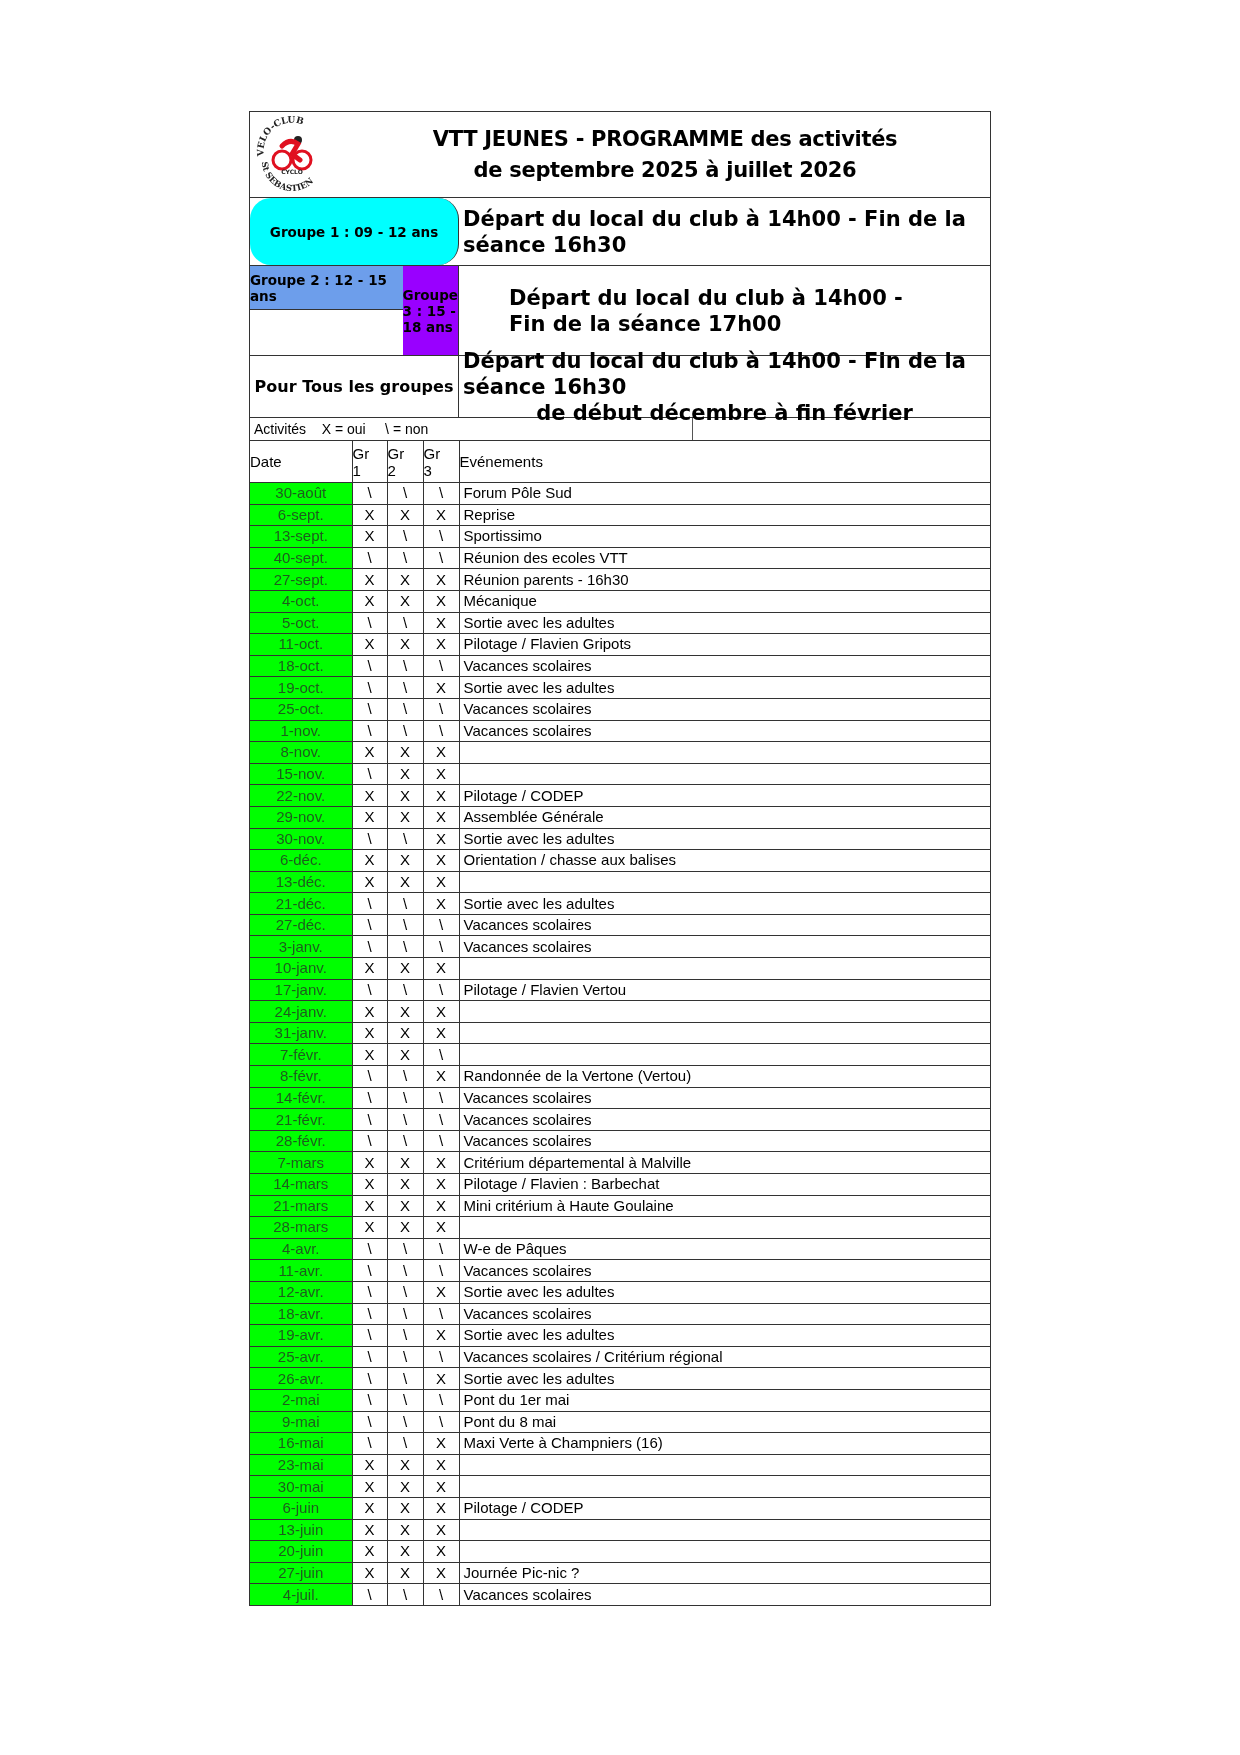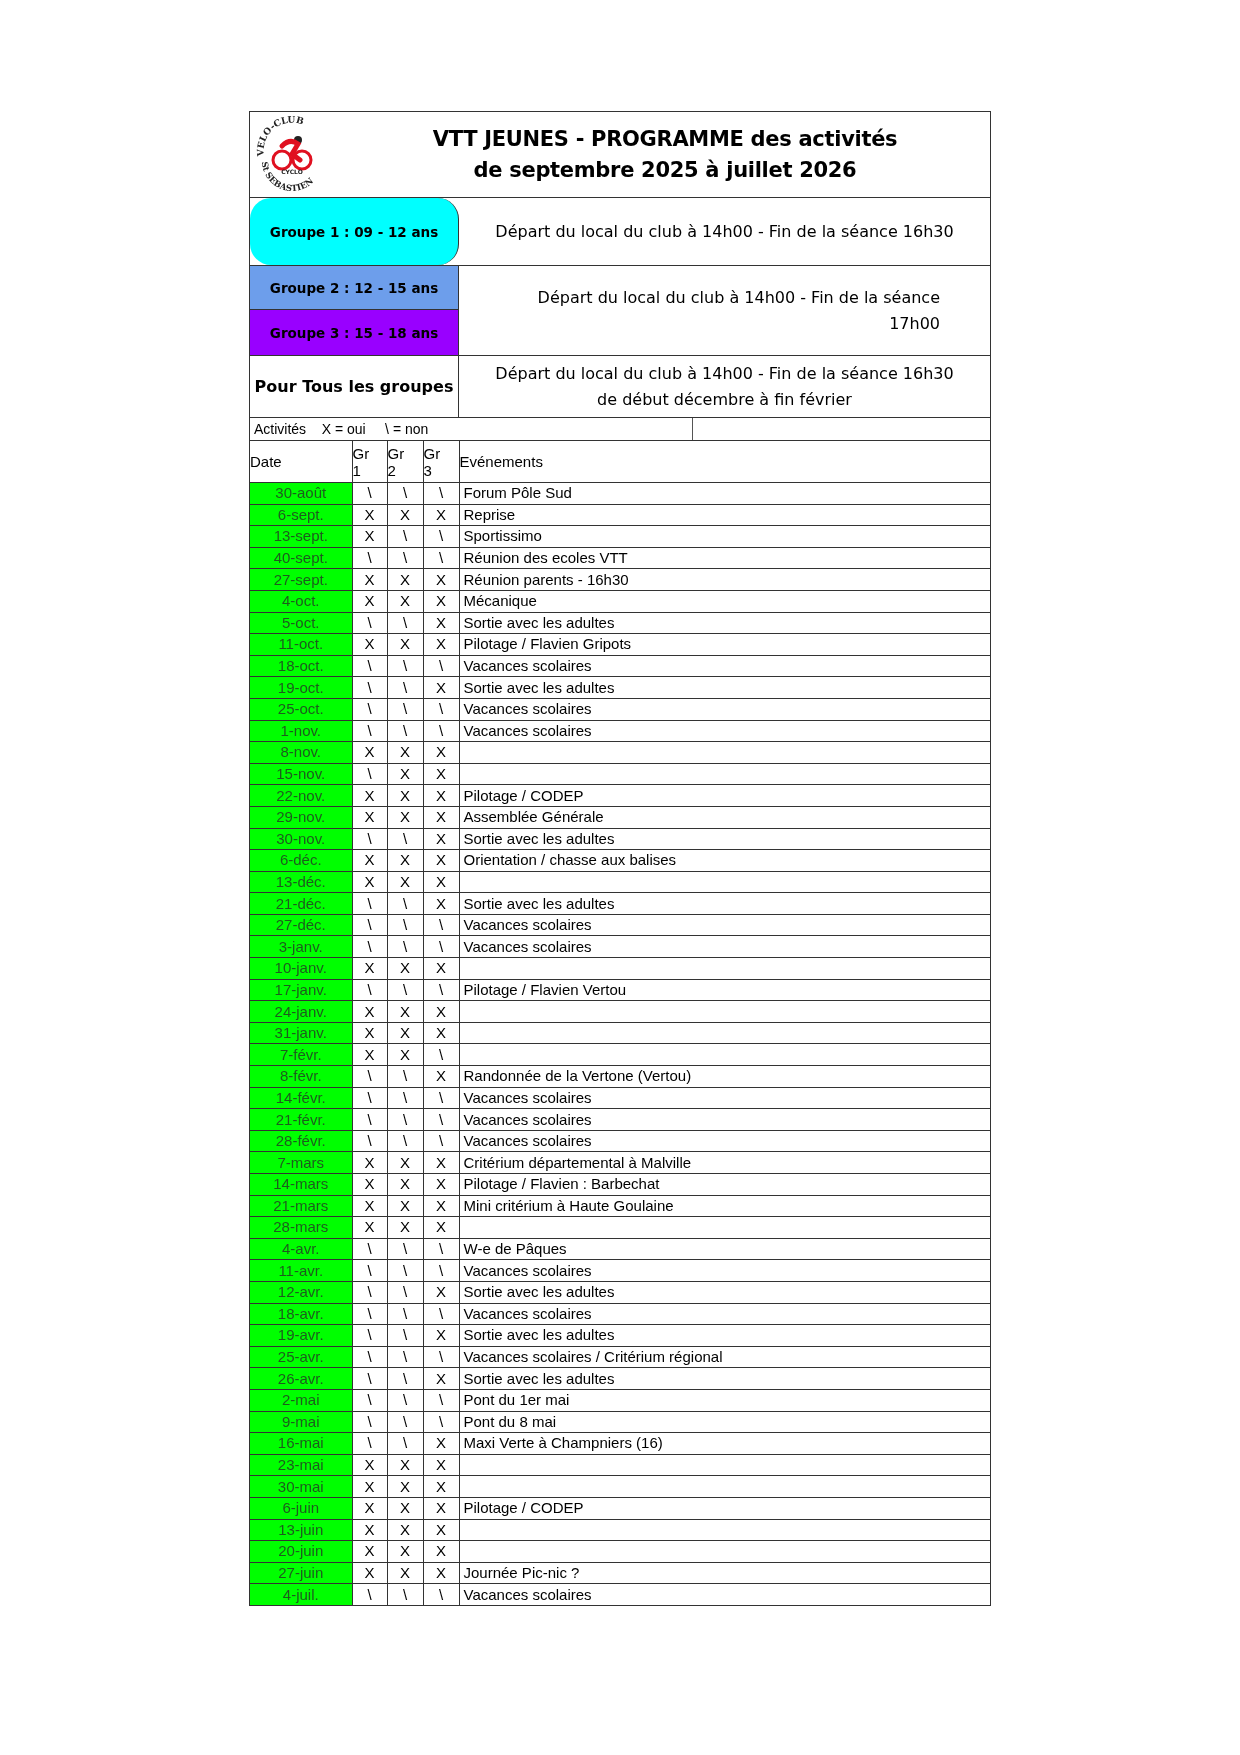--- a/index.html
+++ b/index.html
@@ -4,21 +4,21 @@
 <style>
   html, body { margin:0; padding:0; background:#fff; }
   body { width:1240px; height:1755px; position:relative; font-family:"Liberation Sans", sans-serif; color:#000; }
   .sheet { position:absolute; left:249px; top:111px; width:742px; border:1.5px solid #333; box-sizing:border-box; }
   .title-row { height:85px; position:relative; border-bottom:1.5px solid #333; }
   .logo { position:absolute; left:6px; top:4px; width:72px; height:76px; }
   .title { position:absolute; left:90px; right:0; top:12px; text-align:center; font-family:"DejaVu Sans", sans-serif; font-weight:bold; font-size:21px; line-height:31px; letter-spacing:-0.3px; }
   .grp { display:flex; border-bottom:1.5px solid #333; }
   .grp-left { width:209px; border-right:1.5px solid #333; box-sizing:border-box; }
   .gcell { display:flex; align-items:center; justify-content:center; font-family:"DejaVu Sans", sans-serif; font-weight:bold; font-size:13.5px; box-sizing:border-box; }
-  .grp-right { flex:1; display:flex; align-items:center; justify-content:center; text-align:right; font-family:"DejaVu Sans", sans-serif; font-weight:normal; font-size:16px; line-height:26px; padding:0 4px; }
+  .grp-right { flex:1; display:flex; align-items:center; justify-content:center; text-align:left; font-family:"DejaVu Sans", sans-serif; font-weight:bold; font-size:21px; line-height:26px; padding:0 4px; }
   .act-row { display:flex; height:22px; border-bottom:1.5px solid #333; font-size:14px; }
   .act-left { width:443px; border-right:1px solid #555; padding-left:4px; line-height:22px; box-sizing:border-box; white-space:pre; }
   table { border-collapse:collapse; width:100%; table-layout:fixed; }
   th, td { border:1px solid #333; padding:0; font-size:15px; font-weight:normal; }
   th { height:41px; text-align:left; line-height:17px; }
   td { height:20.6px; line-height:20px; text-align:center; }
   td.date { background:#00ff00; color:#1d5c1d; }
   td.ev { text-align:left; padding-left:4px; white-space:nowrap; overflow:hidden; }
   tr:first-child th { border-top:none; }
   th:first-child, td:first-child { border-left:none; }
@@ -48,21 +48,21 @@
       <div>de septembre 2025 à juillet 2026</div>
     </div>
   </div>
 
   <div class="grp" style="height:67px;">
     <div class="grp-left gcell" style="background:#00ffff;border-radius:21px;">Groupe 1 : 09 - 12 ans</div>
     <div class="grp-right">Départ du local du club à 14h00 - Fin de la séance 16h30</div>
   </div>
 
   <div class="grp" style="height:89px;">
-    <div class="grp-left" style="display:flex;flex-direction:column;">
+    <div class="grp-left" style="display:flex;flex-direction:row;">
       <div class="gcell" style="height:44px;background:#6d9eeb;border-bottom:1.5px solid #333;">Groupe 2 : 12 - 15 ans</div>
       <div class="gcell" style="flex:1;background:#9900ff;">Groupe 3 : 15 - 18 ans</div>
     </div>
     <div class="grp-right" style="padding:0 50px;">Départ du local du club à 14h00 -  Fin de la séance 17h00</div>
   </div>
 
   <div class="grp" style="height:61px;">
     <div class="grp-left gcell" style="font-size:16px;">Pour Tous les groupes</div>
     <div class="grp-right" style="flex-direction:column;">
       <div>Départ du local du club à 14h00 - Fin de la séance 16h30</div>

